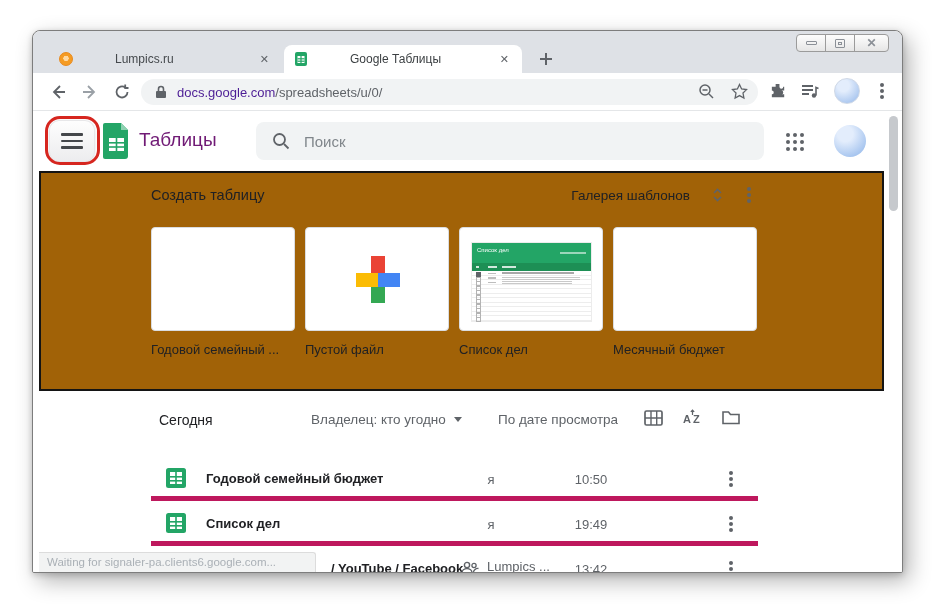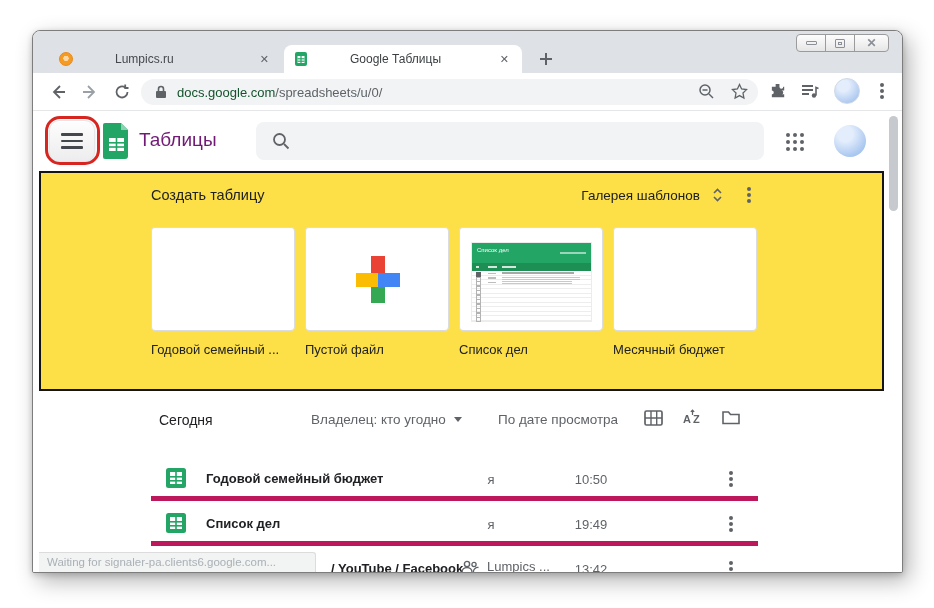--- a/index.html
+++ b/index.html
@@ -30,21 +30,21 @@
   .newtab { position:absolute; left:505px; bottom:6px; width:16px; height:16px; }
   .newtab::before, .newtab::after { content:""; position:absolute; background:#5f6368; }
   .newtab::before { left:7px; top:2px; width:2px; height:12px; }
   .newtab::after { left:2px; top:7px; width:12px; height:2px; }
 
   
   .toolbar { position:absolute; left:0; top:42px; width:100%; height:38px; background:#fff; border-bottom:1px solid #e4e6e8; }
   .nav-ic { position:absolute; top:10px; width:18px; height:18px; }
   .omnibox { position:absolute; left:108px; top:6px; width:617px; height:26px; background:#f1f3f4; border-radius:13px; display:flex; align-items:center; padding:0 14px; }
   .url { font-size:13px; margin-left:10px; white-space:nowrap; }
-  .url .dom { color:#14532d; } .url .path { color:#5f6368; }
+  .url .dom { color:#4c1d95; } .url .path { color:#5f6368; }
   .omni-right { position:absolute; right:10px; top:4px; display:flex; gap:16px; align-items:center; }
   .tb-right { position:absolute; right:0; top:5px; display:flex; align-items:center; gap:14px; padding-right:12px; }
   .avatar-sm { width:26px; height:26px; border-radius:50%; background:radial-gradient(circle at 35% 28%, #e3edfc 0 25%, #a9c6ef 80%); border:1px solid #cfd8e6; }
   .vdots { width:4px; height:4px; border-radius:50%; background:#5f6368; box-shadow:0 6px 0 #5f6368, 0 -6px 0 #5f6368; margin:0 6px; }
 
   
   .app-header { position:absolute; left:0; top:80px; width:100%; height:60px; background:#fff; }
   .menu-btn { position:absolute; left:16px; top:9px; width:46px; height:42px; border-radius:10px;
               background:linear-gradient(180deg,#fefefe,#ececee); box-shadow:0 1px 3px rgba(0,0,0,.12), inset 0 0 0 1px #e7e7e9;
               display:flex; flex-direction:column; align-items:center; justify-content:center; gap:4px; }
@@ -56,26 +56,26 @@
   .searchbar input { border:none; outline:none; background:transparent; font-size:15px; color:#202124; margin-left:14px; width:400px; font-family:"Liberation Sans",sans-serif; }
   .searchbar input::placeholder { color:#80868b; }
   .apps-grid { position:absolute; right:98px; top:22px; display:grid; grid-template-columns:repeat(3,4px); grid-gap:3px; }
   .apps-grid i { width:4px; height:4px; border-radius:50%; background:#5f6368; }
   .avatar-lg { position:absolute; right:36px; top:14px; width:32px; height:32px; border-radius:50%; background:radial-gradient(circle at 35% 28%, #e3edfc 0 25%, #a2c2ee 80%); }
 
   
   .page { position:absolute; left:0; top:140px; width:871px; height:403px; background:#fff; overflow:hidden; }
 
   
-  .tpl-box { position:absolute; left:6px; top:0; width:845px; height:220px; background:#fde047; border:2px solid #141414; }
+  .tpl-box { position:absolute; left:6px; top:0; width:845px; height:220px; background:#a16207; border:2px solid #141414; }
   .tpl-inner { position:absolute; left:110px; top:0; width:606px; height:100%; }
   .tpl-head { position:absolute; left:0; top:14px; width:100%; display:flex; align-items:center; }
   .tpl-title { font-size:14.5px; color:#202124; }
   .tpl-head-right { margin-left:auto; display:flex; align-items:center; gap:18px; }
-  .gallery-btn { display:flex; align-items:center; gap:12px; font-size:13.5px; color:#202124; }
+  .gallery-btn { display:flex; align-items:center; gap:22px; font-size:13.5px; color:#202124; }
   .cards { position:absolute; left:0; top:54px; display:flex; gap:10px; }
   .card { width:144px; }
   .card-thumb { width:144px; height:104px; background:#fff; border:1px solid #dadce0; border-radius:4px; position:relative; overflow:hidden; }
   .card-label { margin-top:11px; font-size:13px; color:#202124; white-space:nowrap; }
 
   
   .gplus { position:absolute; left:50px; top:28px; width:44px; height:47px; }
   .gplus .v { position:absolute; left:15px; top:0; width:14px; height:47px; }
   .gplus .v::before { content:""; position:absolute; left:0; top:0; width:14px; height:17px; }
   .gplus .v::after { content:""; position:absolute; left:0; bottom:0; width:14px; height:17px; }
@@ -106,21 +106,21 @@
   .sort-label { position:absolute; left:347px; top:6px; font-size:13.5px; color:#5f6368; }
   .view-icons { position:absolute; right:18px; top:3px; display:flex; gap:20px; align-items:center; }
 
   .rows { position:absolute; left:118px; top:285px; width:607px; }
   .file-row { position:relative; height:45px; display:flex; align-items:center; border-bottom:5px solid #be185d; }
   .file-row:last-child { border-bottom:none; }
   .row-ic { position:absolute; left:15px; top:12px; }
   .row-title { position:absolute; left:55px; top:15px; font-size:13px; color:#202124; font-weight:bold; white-space:nowrap; }
   .row-title.shifted { left:180px; font-weight:bold; }
   .row-owner { position:absolute; left:310px; width:60px; text-align:center; top:16px; font-size:13px; color:#5f6368; }
-  .row-owner-shared { position:absolute; left:310px; top:13px; display:flex; align-items:center; gap:8px; font-size:13px; color:#5f6368; }
+  .row-owner-shared { position:absolute; left:310px; top:13px; display:flex; align-items:flex-end; gap:8px; font-size:13px; color:#5f6368; }
   .row-time { position:absolute; left:410px; width:60px; text-align:center; top:16px; font-size:13px; color:#5f6368; }
   .row-dots { position:absolute; left:572px; top:21px; }
 
   
   .status-tip { position:absolute; left:6px; top:521px; width:277px; height:21px; z-index:10;
                 background:#f2f3f3; border:1px solid #dcdcdc; border-left:none; border-bottom:none; border-top-right-radius:3px;
                 font-size:11.5px; color:#aab0b6; padding:3px 8px; white-space:nowrap; overflow:hidden; }
 
   
   .scrollbar { position:absolute; right:2px; top:80px; width:13px; height:463px; }
@@ -247,20 +247,21 @@
     </span>
     <span class="app-title">Таблицы</span>
 
     <div class="searchbar">
       <span>
         <svg width="18" height="18">
             <circle cx="7.5" cy="7.5" r="5.5" stroke="#5f6368" stroke-width="1.8" fill="none"></circle>
             <path d="M12 12 L16.5 16.5" stroke="#5f6368" stroke-width="1.8"></path>
           </svg>
       </span>
+      <input type="text" placeholder="Поиск" style="">
     </div>
 
     <div class="apps-grid">
         <i></i>
         <i></i>
         <i></i>
         <i></i>
         <i></i>
         <i></i>
         <i></i>

